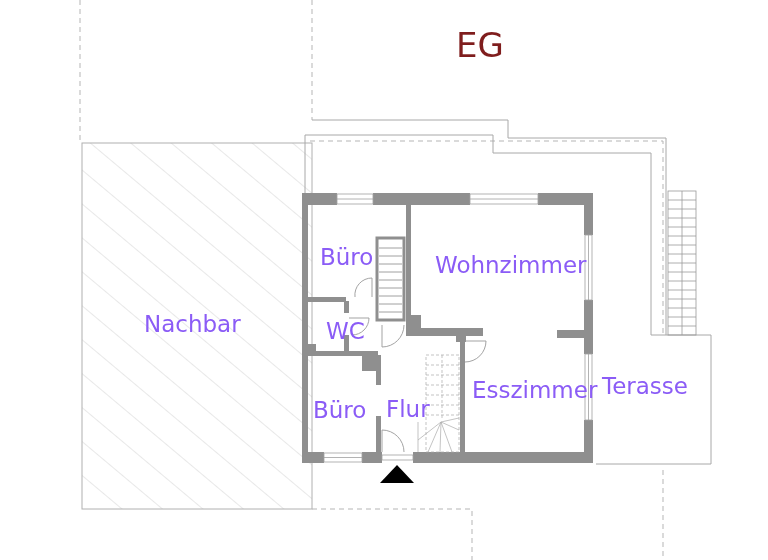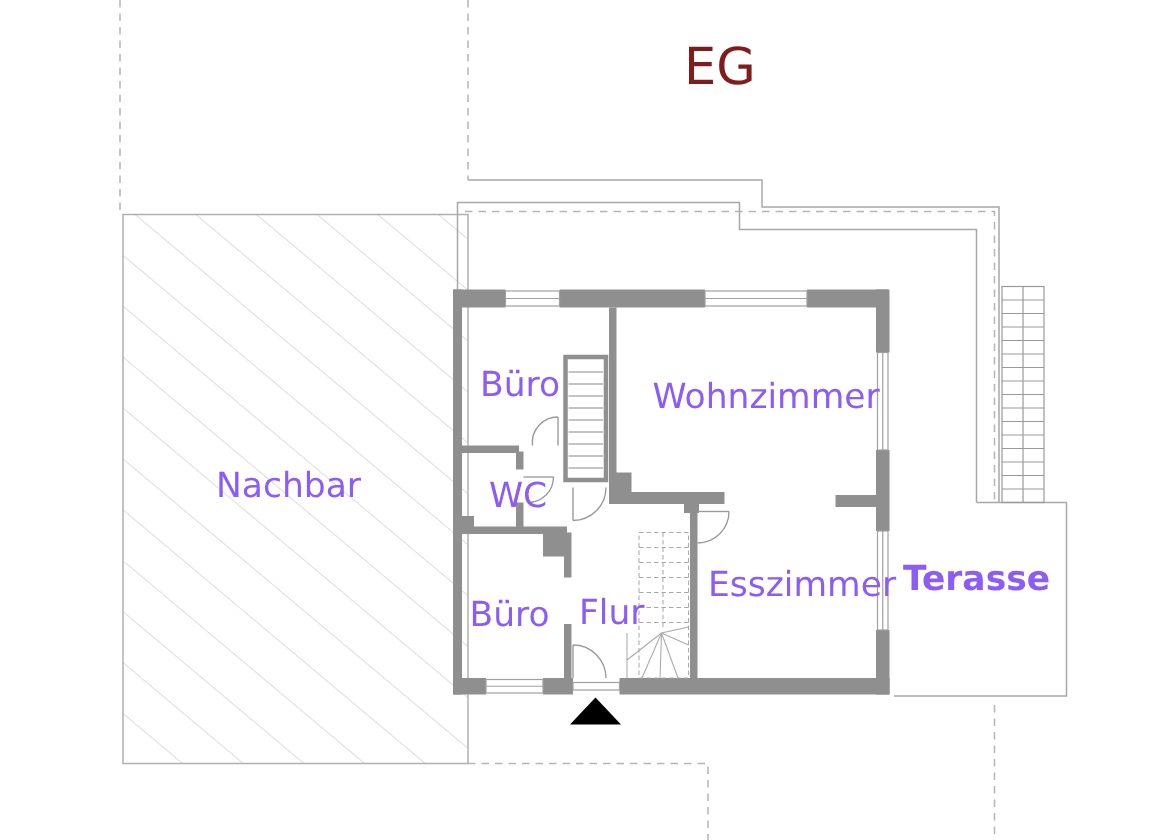--- a/index.html
+++ b/index.html
@@ -156,13 +156,13 @@
 </svg>
 
 <div class="title">EG</div>
 <div class="lbl" style="left:144px;top:313px;">Nachbar</div>
 <div class="lbl" style="left:320px;top:246px;">Büro</div>
 <div class="lbl" style="left:308px;top:320px;margin-left:18px;">WC</div>
 <div class="lbl" style="left:313px;top:399px;">Büro</div>
 <div class="lbl" style="left:386px;top:398px;">Flur</div>
 <div class="lbl" style="left:435px;top:254px;">Wohnzimmer</div>
 <div class="lbl" style="left:472px;top:379px;">Esszimmer</div>
-<div class="lbl" style="left:602px;top:375px;font-weight:bold;">Terasse</div>
+<div class="lbl" style="left:602px;top:375px;">Terasse</div>
 
 </body></html>

